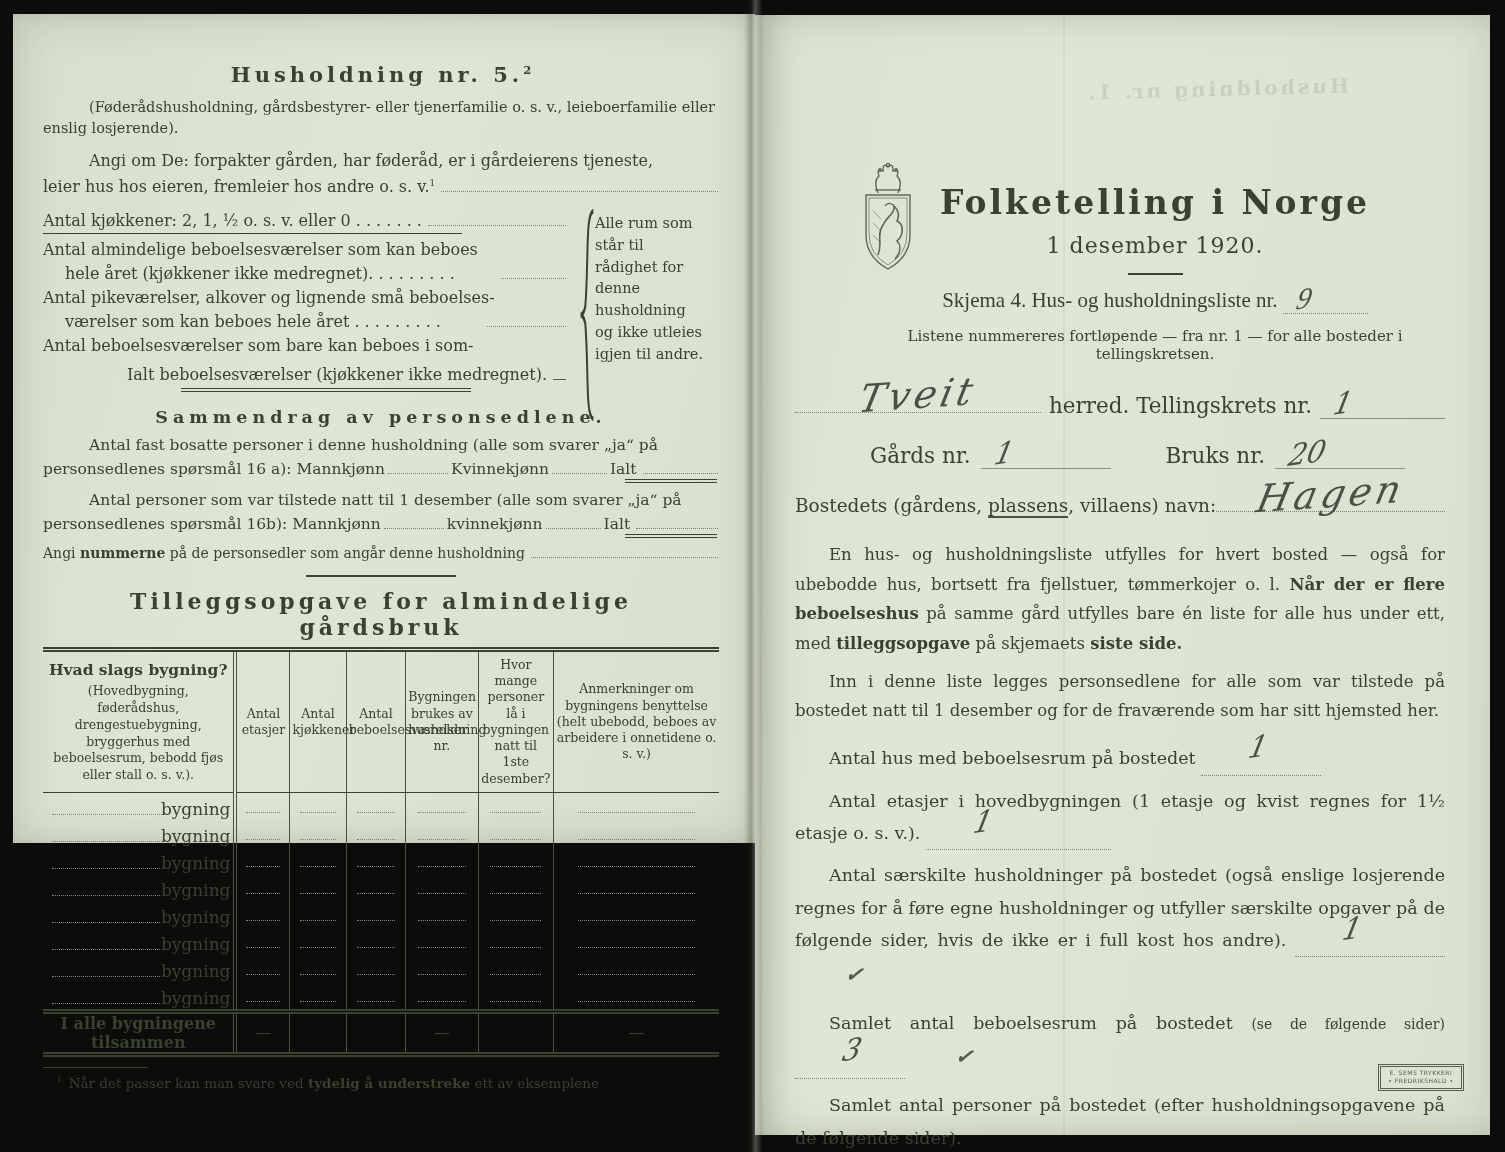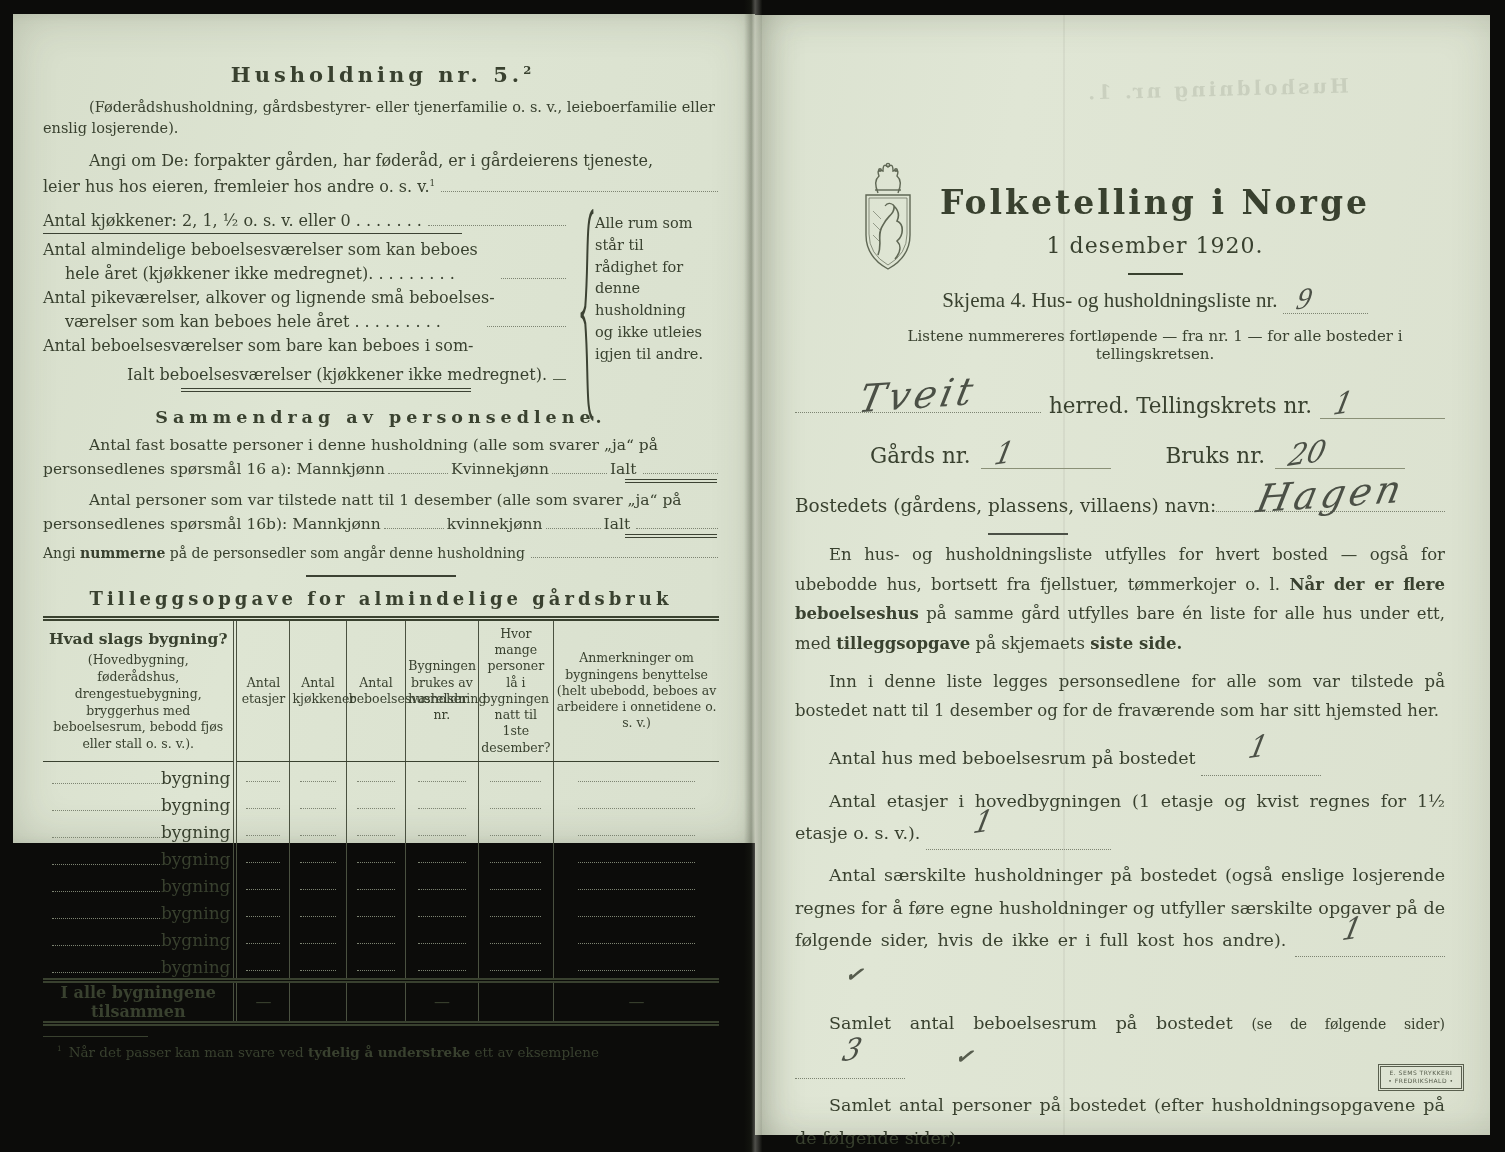--- a/index.html
+++ b/index.html
@@ -38,21 +38,21 @@
   .opt-rule{border-top:1.5px solid #3c4233;width:80%;margin:0 0 4px 0;}
   .ialt-line{margin-left:84px;margin-top:5px;}
   .ialt-rule{border-bottom:4px double #3c4233;width:290px;margin:1px 0 0 138px;}
   .brace-svg{position:absolute;right:122px;top:0;width:18px;height:212px;}
   .bracket-note{position:absolute;right:12px;top:4px;width:112px;font-size:14.5px;line-height:1.5;}
   .sumh{text-align:center;font-weight:bold;font-size:17.5px;letter-spacing:5px;margin:15px 0 6px;}
   .sum{font-size:15.5px;line-height:1.55;}
   .sum-rule{border-bottom:4px double #3c4233;width:92px;margin:-2px 2px 5px auto;}
   .angi{font-size:14px;}
   .center-rule{width:150px;border-top:2px solid #3c4233;margin:10px auto 11px;}
-  .tillh{text-align:center;font-weight:bold;font-size:18px;letter-spacing:4px;margin:2px 0 4px;}
+  .tillh{text-align:center;font-weight:bold;font-size:22px;letter-spacing:4px;margin:2px 0 4px;}
   .tillsub{font-size:14.5px;line-height:1.4;}
 
   table.bt{width:100%;border-collapse:collapse;margin-top:7px;table-layout:fixed;
            border-top:5px double #39412f;border-bottom:5px double #39412f;}
   .bt th{font-weight:normal;font-size:12.5px;line-height:1.3;padding:5px 2px;
          border-bottom:1.5px solid #39412f;vertical-align:middle;text-align:center;}
   .bt th,.bt td{border-left:1.5px solid #4a5140;}
   .bt .c0{border-left:none;width:29%;}
   .bt .c1{border-left:4px double #4a5140;width:7.5%;}
   .bt .c2{width:8%;}.bt .c3{width:8.5%;}.bt .c4{width:10.5%;}.bt .c5{width:11%;}.bt .c6{width:25%;}
@@ -86,21 +86,21 @@
   .grow{flex:1;position:relative;border-bottom:1.5px dotted #7d8472;min-width:40px;}
   .hv{position:absolute;bottom:-5px;left:50%;transform:translateX(-50%) rotate(-4deg) skewX(-16deg);
       font-size:38px;letter-spacing:4px;}
   .hvn{position:absolute;bottom:-2px;left:14px;transform:rotate(-8deg) skewX(-20deg);font-size:29px;}
   .herred{display:flex;align-items:baseline;font-size:21.5px;margin-top:30px;}
   .herred .lab{margin:0 8px;white-space:nowrap;}
   .gards{display:flex;align-items:baseline;font-size:21.5px;margin-top:24px;padding:0 40px 0 75px;}
   .gards .lab{white-space:nowrap;margin-right:10px;}
   .gards .sp{width:55px;}
   .bosted{display:flex;align-items:baseline;font-size:18.5px;margin-top:26px;}
-  .ul2{border-bottom:2px solid #4b5046;padding-bottom:17px;}
+  .ul2{border-bottom:2px solid #4b5046;padding-bottom:0;}
   .para{font-size:16.5px;line-height:1.8;text-align:justify;text-indent:34px;margin:24px 0 0;}
   .q{font-size:17.5px;line-height:1.85;text-align:justify;text-indent:34px;margin-top:9px;}
   .small14{font-size:14px;}
   .check{display:inline-block;color:#565c4d;font-size:22px;transform:rotate(6deg);
          position:relative;top:-5px;margin-left:16px;font-weight:bold;}
   .stamp{position:absolute;right:26px;bottom:44px;border:1px solid #5a604f;padding:1.5px;background:rgba(255,255,255,.08);}
   .stamp-inner{border:1px solid #5a604f;padding:2px 7px;font-size:6px;line-height:1.35;
                letter-spacing:.5px;text-align:center;color:#555b4a;font-family:"DejaVu Sans",sans-serif;}
 </style>
 </head>

